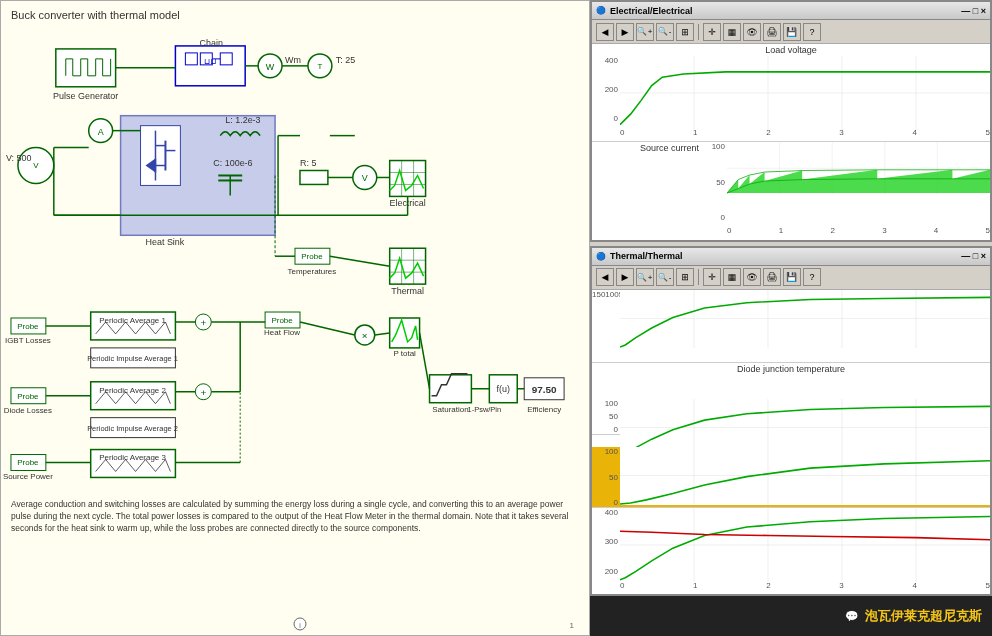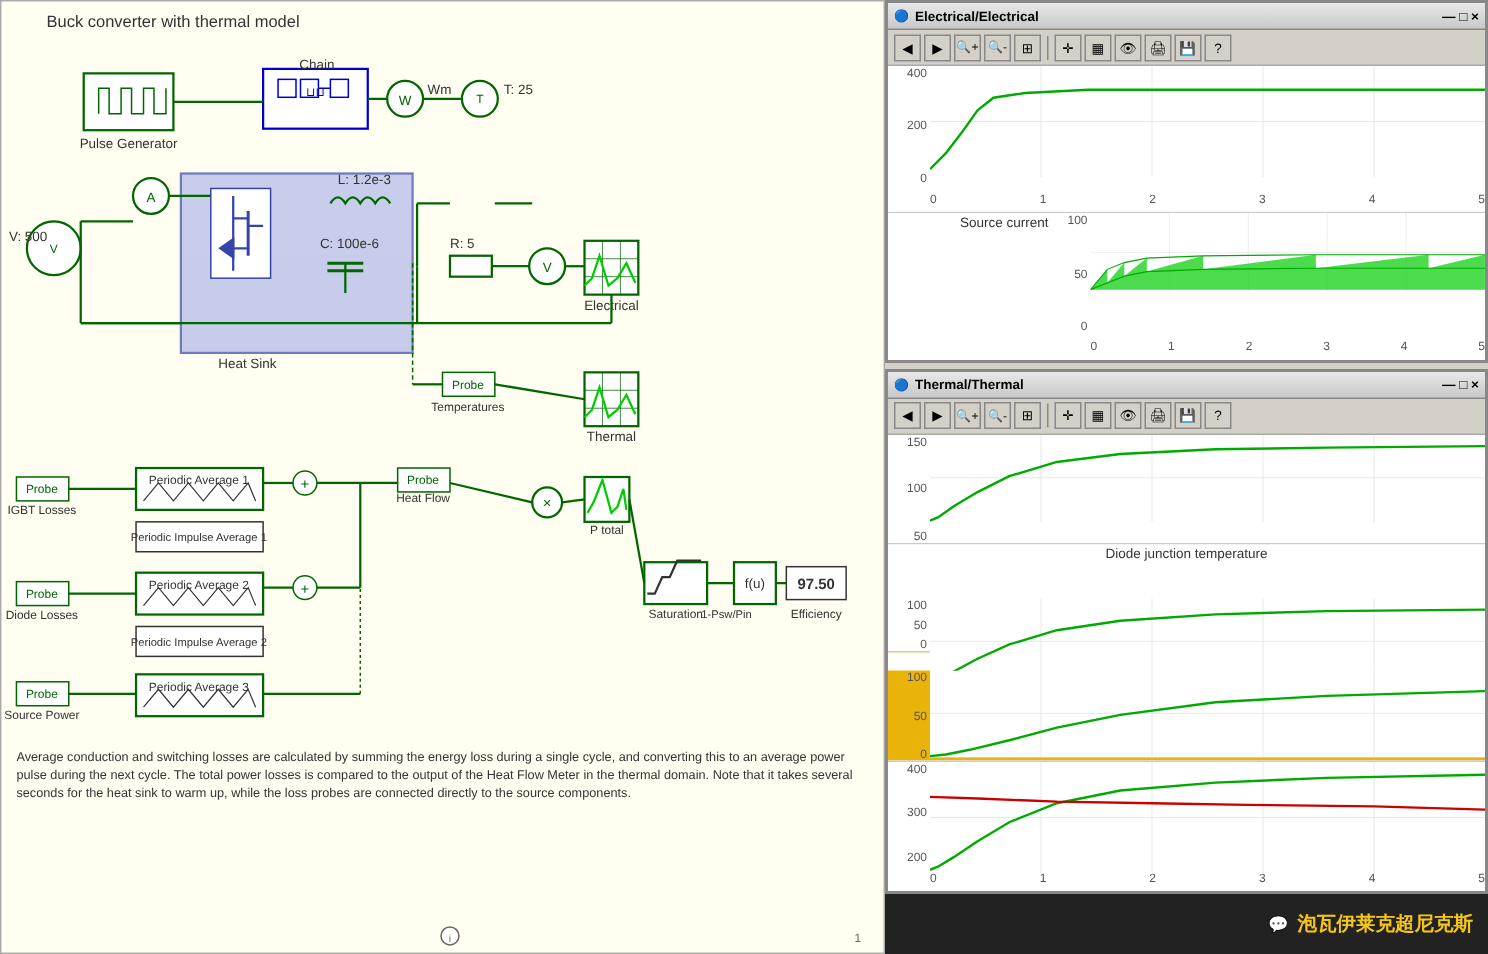--- a/index.html
+++ b/index.html
@@ -23,21 +23,20 @@
       overflow: hidden;
     }
 
     .diagram-title {
       position: absolute;
       top: 8px;
       left: 10px;
       font-size: 11px;
       color: #333;
       font-weight: normal;
-      margin-left: 20px;
     }
 
     
     .diagram-svg {
       width: 100%;
       height: 100%;
     }
 
     
     .right-panel {
@@ -335,20 +334,21 @@
       <div style="width:1px; height:16px; background:#888; margin:0 2px;"></div>
       <div class="toolbar-btn">✛</div>
       <div class="toolbar-btn">▦</div>
       <div class="toolbar-btn">👁</div>
       <div class="toolbar-btn">🖨</div>
       <div class="toolbar-btn">💾</div>
       <div class="toolbar-btn">?</div>
     </div>
 
     <div style="flex:1; display:flex; flex-direction:column; background:white; position:relative;">
+      <div class="plot-title" style="font-size:9px; padding:1px 0;">Load voltage</div>
       <div style="flex:1; position:relative; background:white;">
 
         <div style="position:absolute; left:0; top:0; bottom:18px; width:28px; display:flex; flex-direction:column; justify-content:space-between; font-size:8px; color:#555; text-align:right; padding-right:2px;">
           <span>400</span>
           <span>200</span>
           <span>0</span>
         </div>
 
         <svg style="position:absolute; left:28px; right:0; top:0; bottom:18px;" preserveAspectRatio="none" viewBox="0 0 350 70" xmlns="http://www.w3.org/2000/svg">
           <rect width="350" height="70" fill="white"></rect>
@@ -426,21 +426,21 @@
       <div class="toolbar-btn">✛</div>
       <div class="toolbar-btn">▦</div>
       <div class="toolbar-btn">👁</div>
       <div class="toolbar-btn">🖨</div>
       <div class="toolbar-btn">💾</div>
       <div class="toolbar-btn">?</div>
     </div>
 
     <div style="flex:1; display:flex; flex-direction:column; background:white; position:relative;">
       <div style="flex:1; position:relative;">
-        <div style="position:absolute; left:0; top:0; bottom:0; width:28px; display:flex; flex-direction:column; justify-content:space-between; font-size:8px; color:#555; text-align:right; padding-right:2px;">
+        <div style="position:absolute; left:0; top:0; bottom:0; width:28px; display:flex; flex-direction:row; justify-content:space-between; font-size:8px; color:#555; text-align:right; padding-right:2px;">
           <span>150</span>
           <span>100</span>
           <span>50</span>
         </div>
         <svg style="position:absolute; left:28px; right:0; top:0; bottom:0;" preserveAspectRatio="none" viewBox="0 0 350 55" xmlns="http://www.w3.org/2000/svg">
           <rect width="350" height="55" fill="white"></rect>
           <line x1="70" y1="0" x2="70" y2="55" stroke="#e0e0e0" stroke-width="0.5"></line>
           <line x1="140" y1="0" x2="140" y2="55" stroke="#e0e0e0" stroke-width="0.5"></line>
           <line x1="210" y1="0" x2="210" y2="55" stroke="#e0e0e0" stroke-width="0.5"></line>
           <line x1="280" y1="0" x2="280" y2="55" stroke="#e0e0e0" stroke-width="0.5"></line>

